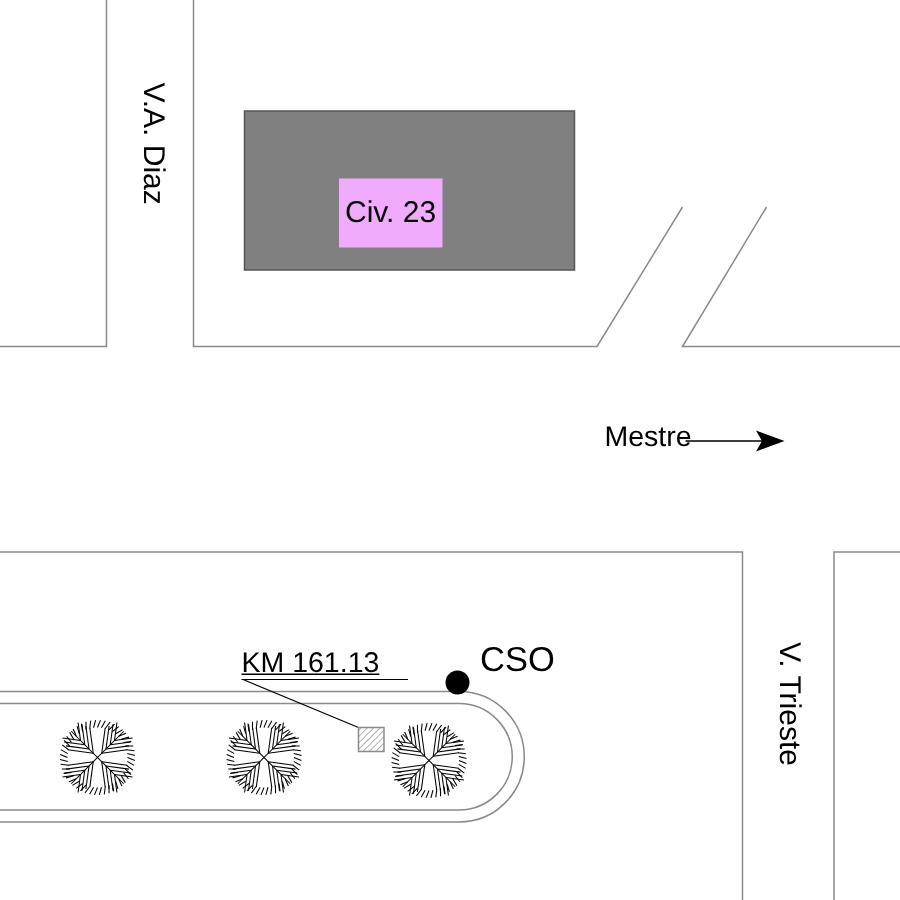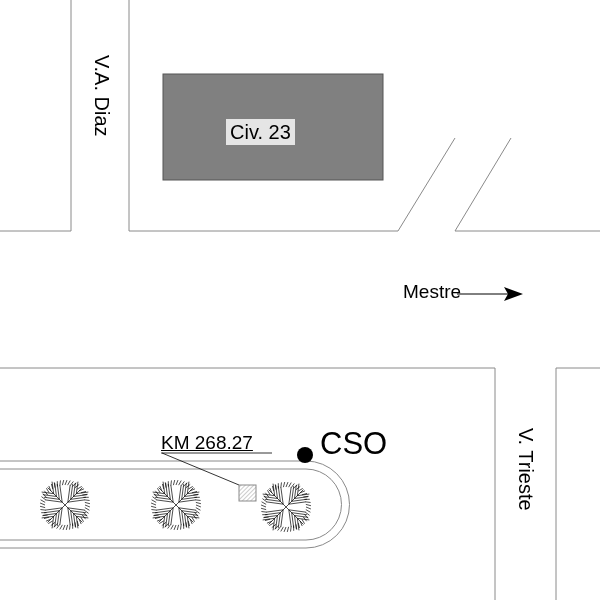--- a/index.html
+++ b/index.html
@@ -1,23 +1,23 @@
 <!DOCTYPE html>
 <html><head>
 <meta charset="utf-8">
 <style>
   html, body { margin: 0; padding: 0; background: #ffffff; }
   body { width: 600px; height: 600px; overflow: hidden; position: relative; font-family: "Liberation Sans", sans-serif; }
   svg { position: absolute; left: 0; top: 0; }
   .lbl { position: absolute; color: #000; white-space: nowrap; font-family: "Liberation Sans", sans-serif; }
   .street-v { font-size: 20px; transform-origin: left top; transform: rotate(90deg); }
-  #civ-label { left: 226px; top: 119px; background: #e5e5e5; padding: 1px 4px; font-size: 20px; line-height: 24px; }
+  #civ-label { left: 226px; top: 119px; background: #f0abfc; padding: 11px 4px; font-size: 20px; line-height: 24px; }
   #mestre-label { left: 372px; top: 281px; font-size: 19px; margin-left: 31px; }
   #km-label { left: 161px; top: 432px; font-size: 19px; text-decoration: underline; }
-  #cso-label { left: 320px; top: 426px; font-size: 31px; }
+  #cso-label { left: 320px; top: 426px; font-size: 23px; }
   #diaz-label { left: 113px; top: 55px; }
   #trieste-label { left: 537px; top: 428px; }
 </style>
 </head>
 <body>
 
 <svg width="600" height="600" viewBox="0 0 600 600">
   <defs>
     <pattern id="hatch" patternUnits="userSpaceOnUse" width="3" height="3" patternTransform="rotate(45)">
       <line x1="0" y1="0" x2="0" y2="3" stroke="#9a9a9a" stroke-width="1"></line>
@@ -311,14 +311,14 @@
   <line x1="161" y1="453" x2="272" y2="453" stroke="#000" stroke-width="0.8"></line>
   <rect x="239" y="485" width="17" height="16" fill="url(#hatch)" stroke="#8a8a8a" stroke-width="1"></rect>
 
   <circle cx="305" cy="455" r="8" fill="#000"></circle>
 </svg>
 
 <div class="lbl" id="civ-label">Civ. 23</div>
 <div class="lbl street-v" id="diaz-label">V.A. Diaz</div>
 <div class="lbl street-v" id="trieste-label">V. Trieste</div>
 <div class="lbl" id="mestre-label">Mestre</div>
-<div class="lbl" id="km-label">KM 268.27</div>
+<div class="lbl" id="km-label">KM 161.13</div>
 <div class="lbl" id="cso-label">CSO</div>
 
 </body></html>

